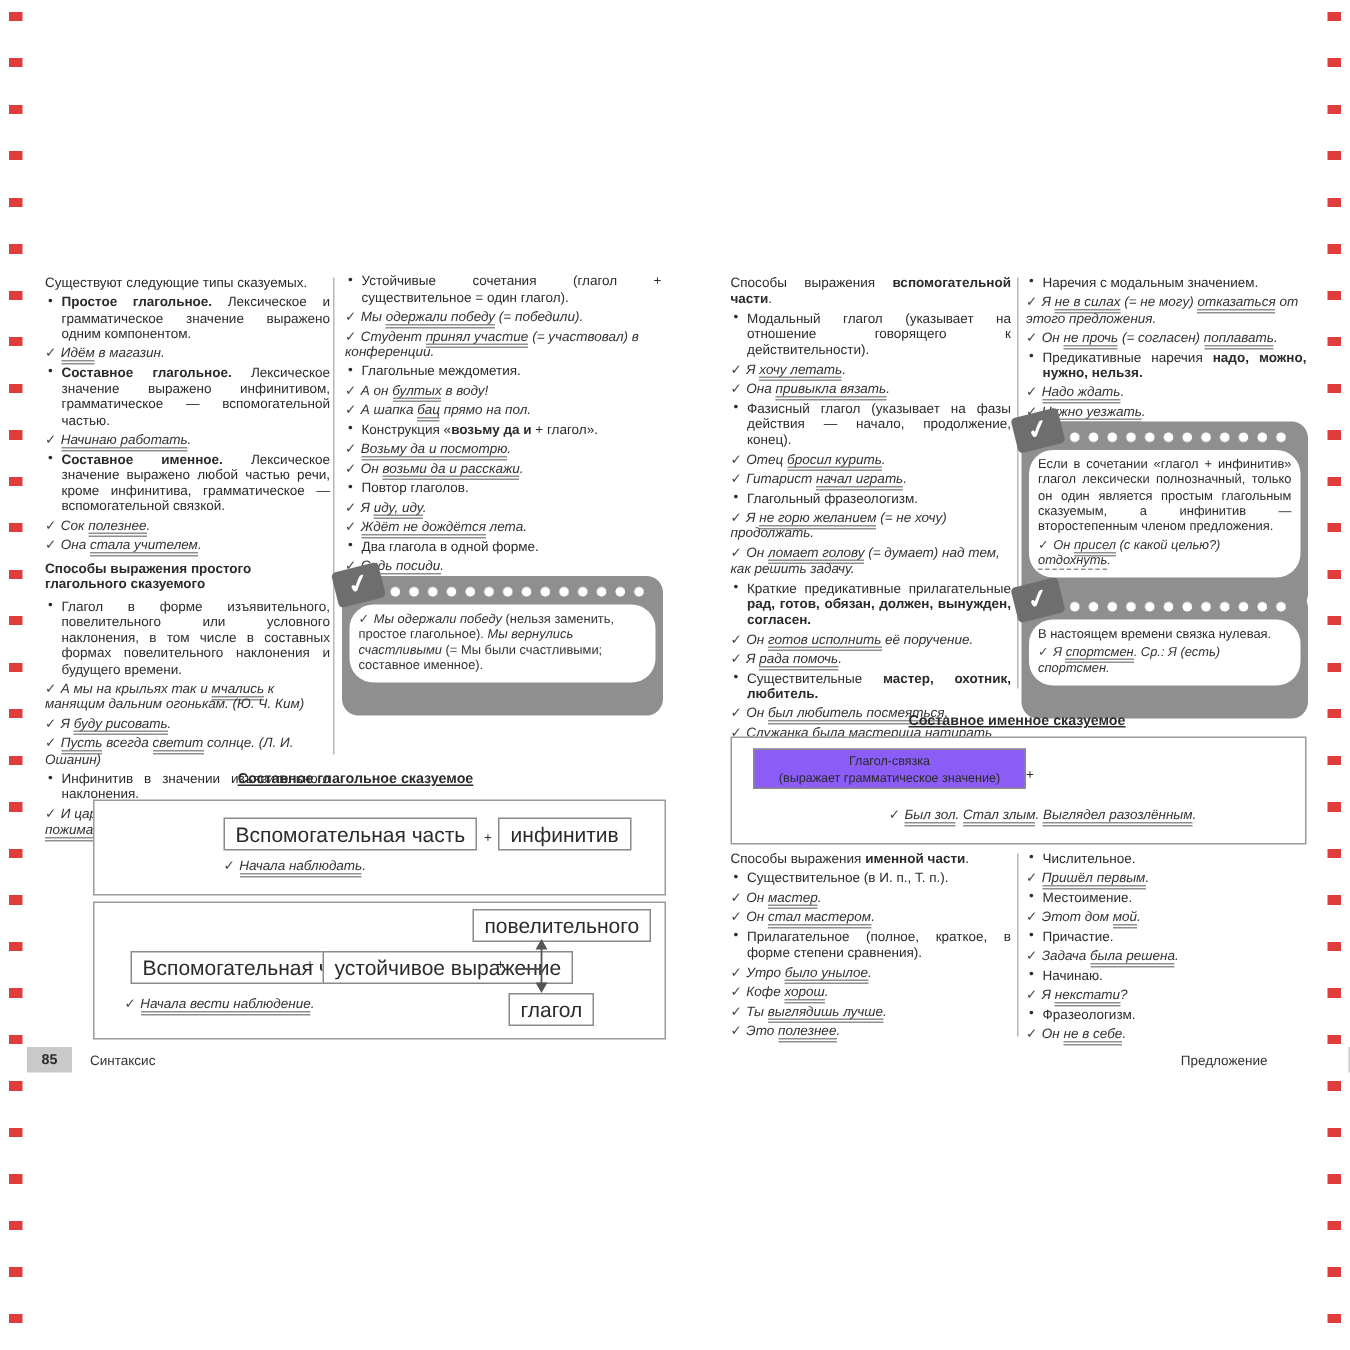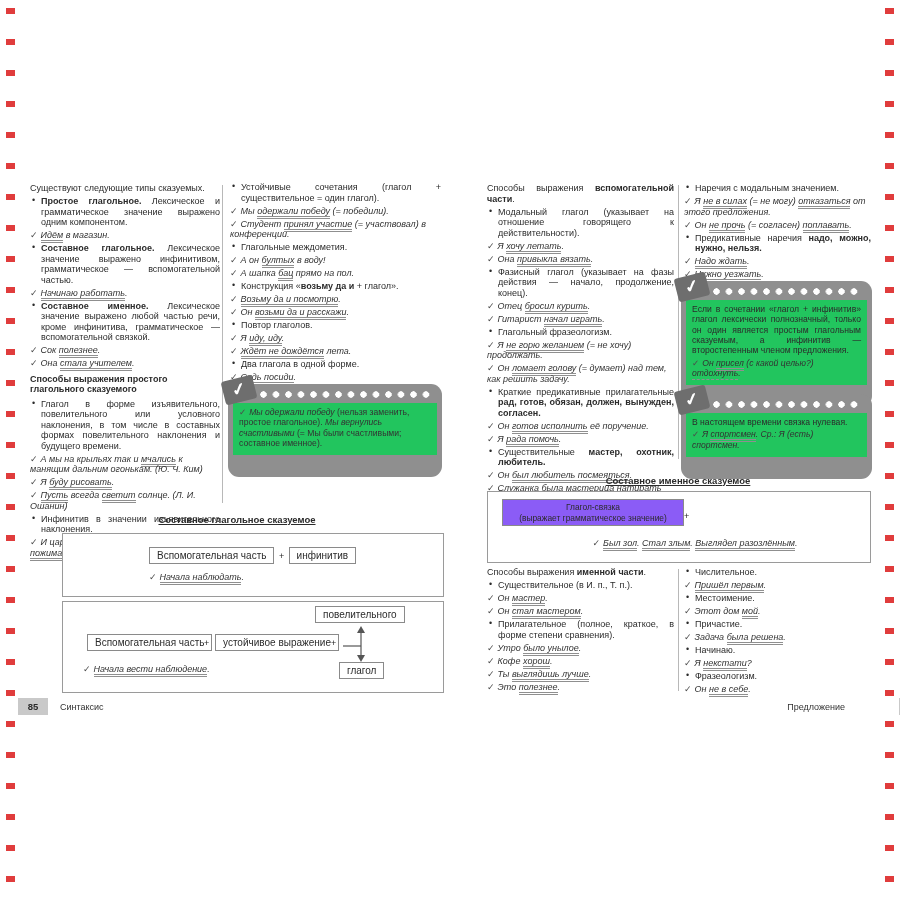--- a/index.html
+++ b/index.html
@@ -18,33 +18,33 @@
   .line.head{font-weight:bold;text-align:left;
              margin:5px 0 4px;font-style:normal;}
   .sb{font-weight:bold;}
   .su{border-bottom:3px double #8f8f8f;}
   .sd{border-bottom:1px dashed #8f8f8f;padding-bottom:1px;}
   .sr{font-style:normal;}
   .vline{position:absolute;width:1px;background:#b8b8b8;}
   .sechead{position:absolute;font-size:9.5px;font-weight:bold;text-align:center;
            text-decoration:underline;}
   .dg{position:absolute;border:1px solid #9a9a9a;background:#fff;}
-  .bx{border:1px solid #8a8a8a;padding:2px 7px;font-size:10px;background:#fff;
+  .bx{border:1px solid #8a8a8a;padding:2px 7px;font-size:14px;background:#fff;
       display:inline-block;white-space:nowrap;}
   .bx2{border:1px solid #8a8a8a;padding:2px 4px;font-size:8.4px;background:#8b5cf6;
        text-align:center;line-height:1.25;position:absolute;}
   .plus{font-size:9px;display:inline-block;}
   .callout{position:absolute;background:var(--cgray);border-radius:11px;}
   .badge{position:absolute;top:-6px;left:-5px;width:32px;height:24px;background:#6e6e6e;
          border-radius:3px;transform:rotate(-14deg);color:#fff;font-size:17px;
          font-weight:bold;text-align:center;line-height:24px;}
   .dots{height:7px;margin:7px 10px 5px 32px;background-repeat:repeat-x;
         background-image:radial-gradient(circle at 3.5px 3.5px,#fff 3px,rgba(255,255,255,0) 3.4px);
         background-size:12.5px 7px;}
-  .cinner{background:#22c55e;border-radius:0;margin:0 5px 22px;padding:4px 6px 5px;
+  .cinner{background:#ffffff;border-radius:16px;margin:0 5px 22px;padding:4px 6px 5px;
           font-size:8.6px;line-height:1.2;text-align:justify;}
   .cinner .line{margin-bottom:2px;}
   .ctr .line{text-align:center;}
   .pgnum{position:absolute;background:var(--pgbg);font-weight:bold;font-size:9.5px;
          text-align:center;line-height:17px;height:17px;}
   .pglabel{position:absolute;font-size:9px;color:#333;}
   svg{display:block;}
 </style>
 </head>
 <body>

